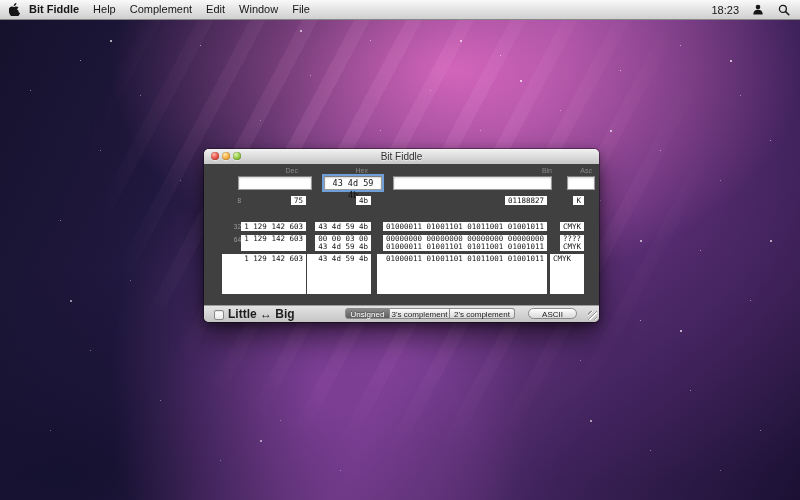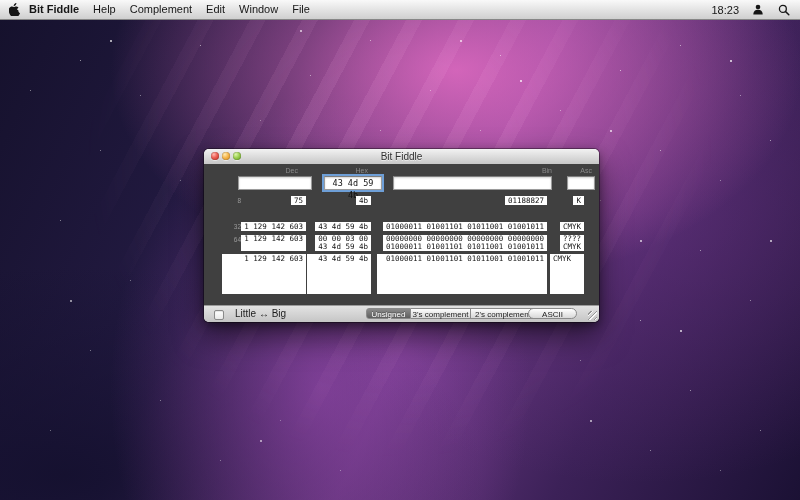--- a/index.html
+++ b/index.html
@@ -89,22 +89,22 @@
   .rinf .c-hex .vbox{width:58px;}
   .rinf .c-bin .vbox{width:164px;}
   .rinf .c-asc .vbox{width:28px;text-align:left;}
 
   
   .footer{position:absolute;left:0;right:0;bottom:0;height:16px;border-radius:0 0 5px 5px;
     background:linear-gradient(#e3e3e3,#c5c5c5);border-top:1px solid #9b9b9b;
     font-family:"Liberation Sans",sans-serif;font-size:8px;color:#1d1d1d;}
   .checkbox{position:absolute;left:10px;top:4px;width:8px;height:8px;background:linear-gradient(#fff,#e8e8e8);
     border:1px solid #8a8a8a;border-radius:2px;box-shadow:inset 0 1px 1px rgba(0,0,0,.1);}
-  .cblabel{position:absolute;left:31px;top:0;line-height:16px;font-size:10px;}
-  .segctl{position:absolute;left:122px;top:2px;height:21px;display:flex;padding-left:40px;}
+  .cblabel{position:absolute;left:24px;top:0;line-height:16px;font-size:12px;font-weight:bold;}
+  .segctl{position:absolute;left:101px;top:2px;height:21px;display:flex;padding-left:40px;}
   .seg{height:11px;line-height:11px;text-align:center;border:1px solid #8a8a8a;border-left-width:0;
     background:linear-gradient(#fdfdfd,#d6d6d6);box-sizing:border-box;padding:0;}
   .seg.first{border-left-width:1px;border-radius:3px 0 0 3px;}
   .seg.last{border-radius:0 3px 3px 0;}
   .seg.sel{background:linear-gradient(#8a8a8a,var(--segment-selected,#5f5f5f));color:#fff;text-shadow:0 -1px 0 rgba(0,0,0,.3);}
   .sw1{width:45px;}.sw2{width:60px;}.sw3{width:65px;}
   .asciibtn{position:absolute;left:324px;top:2px;width:49px;height:11px;line-height:11px;text-align:center;
     border:1px solid #8a8a8a;border-radius:6px;background:linear-gradient(#ffffff,#d8d8d8);box-sizing:border-box;}
   .grip{position:absolute;right:2px;bottom:2px;width:9px;height:9px;
     background:repeating-linear-gradient(135deg,transparent 0 2px,#969696 2px 3px,rgba(255,255,255,.85) 3px 4px);}

